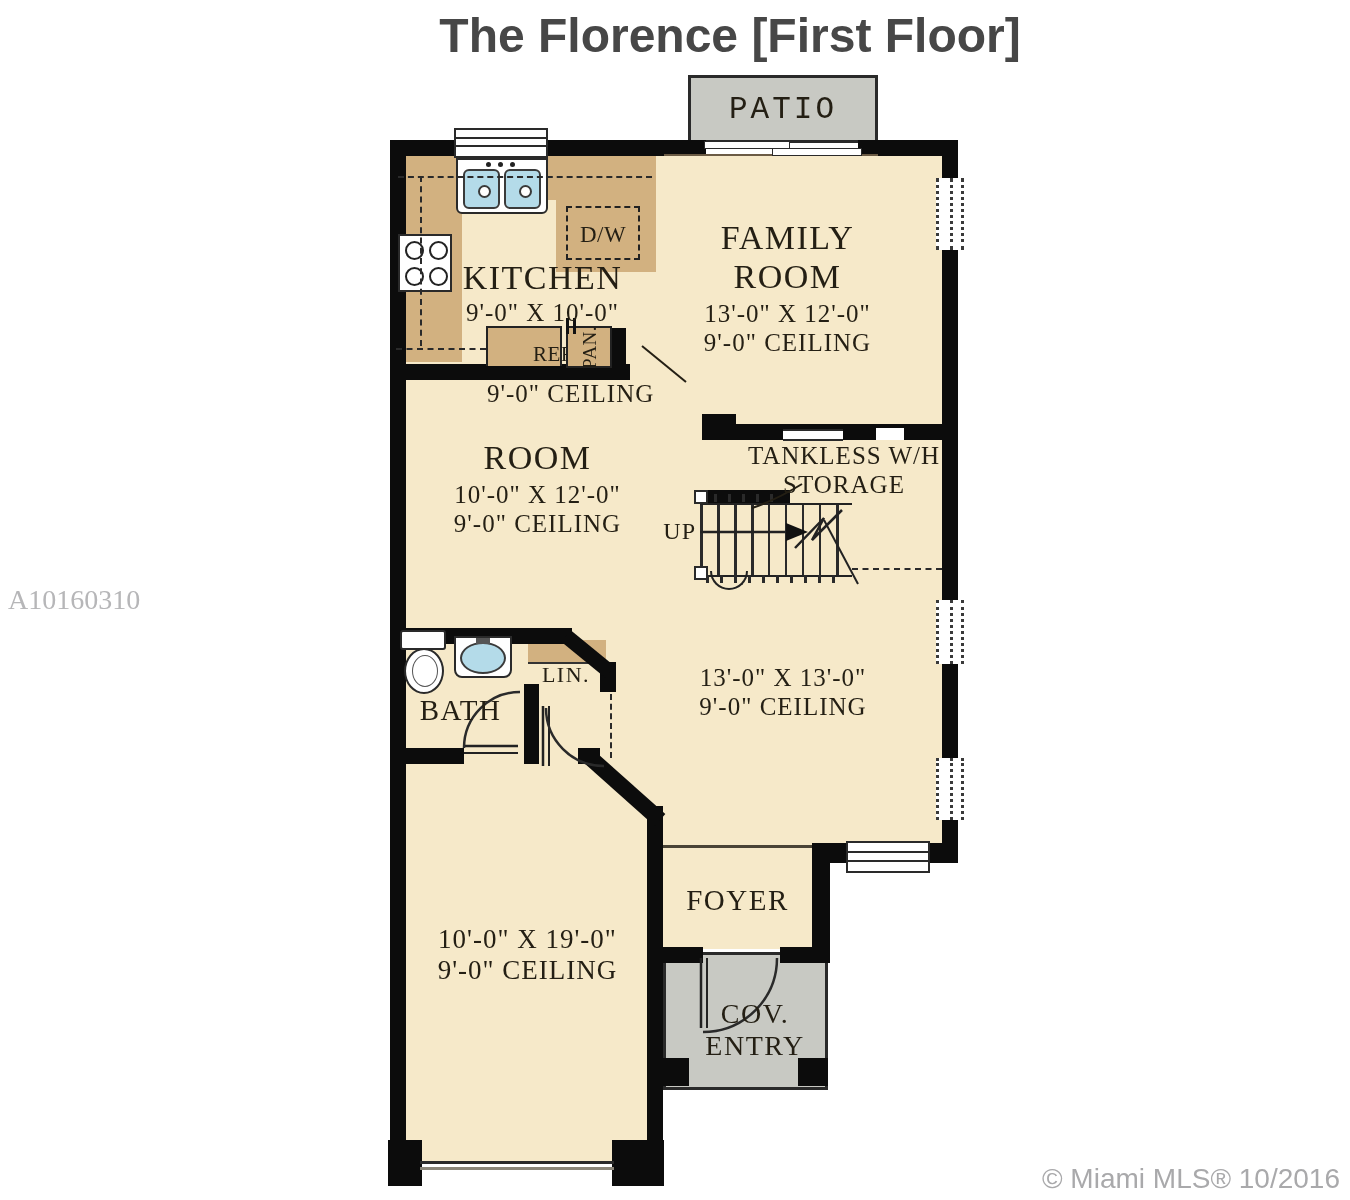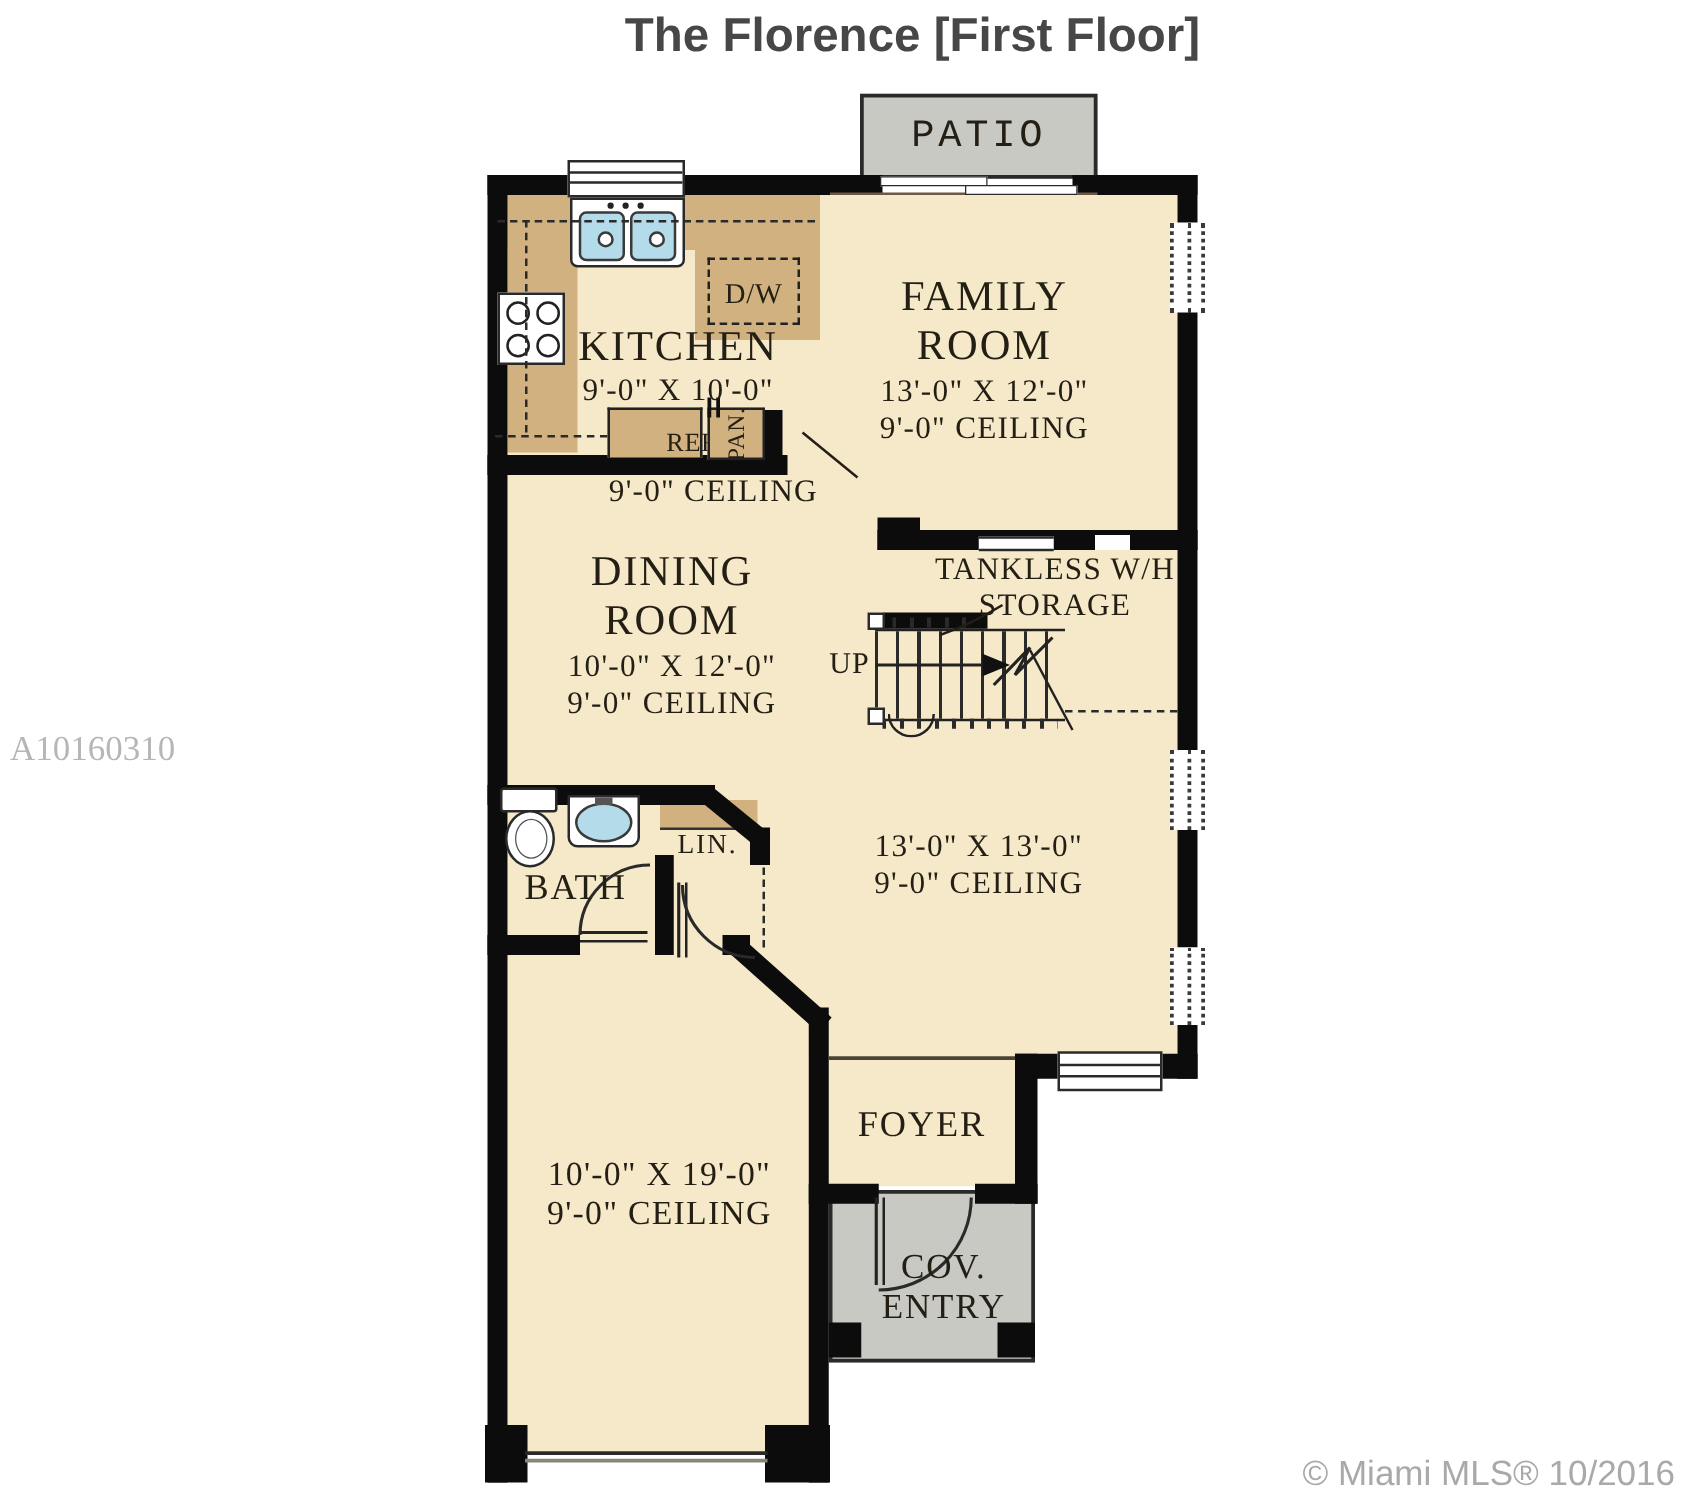--- a/index.html
+++ b/index.html
@@ -19,21 +19,21 @@
   .dashV{position:absolute;width:0;border-left:2.5px dashed #2a2a2a;}
   .whitebox{position:absolute;background:#fff;border:2px solid #2a2a2a;box-sizing:border-box;}
   .hline{position:absolute;left:0;right:0;height:0;border-top:2px solid #2a2a2a;}
   .win-v{position:absolute;background:#fff;border-left:3px dotted #3a3a3a;border-right:3px dotted #3a3a3a;box-sizing:border-box;}
   .win-v i{position:absolute;left:50%;top:0;bottom:0;width:0;border-left:3px dotted #3a3a3a;}
   .treads{position:absolute;border-top:2.5px solid #222;border-bottom:2.5px solid #222;
           background:repeating-linear-gradient(90deg,#2a2a2a 0 2.5px,transparent 2.5px 17px);}
   .ticks{position:absolute;background:repeating-linear-gradient(90deg,#2a2a2a 0 3px,transparent 3px 14px);}
   .halfcirc{position:absolute;border:2.5px solid #222;border-top:none;border-radius:0 0 40px 40px;box-sizing:border-box;}
   .rot{display:block;transform:rotate(-90deg);}
-  .title{position:absolute;font-family:"Liberation Sans",sans-serif;font-weight:700;font-size:38px;color:#474747;
+  .title{position:absolute;font-family:"Liberation Sans",sans-serif;font-weight:700;font-size:48px;color:#474747;
          text-align:center;letter-spacing:0px;}
   .wm{position:absolute;font-family:Liberation Serif, serif;font-size:28px;color:#b6b6b8;}
   .credit{position:absolute;font-family:"Liberation Sans",sans-serif;font-size:28px;color:#a9a9ab;text-align:right;}
   svg.overlay{position:absolute;left:0;top:0;pointer-events:none;}
 </style>
 </head>
 <body>
 
 <div class="canvas">
 
@@ -208,21 +208,20 @@
     <div class="dims">9'-0" CEILING</div>
   </div>
 
   <div class="label" style="left:440px;top:258px;width:205px;">
     <div class="big">KITCHEN</div>
     <div class="dims" style="margin-top:2px;">9'-0" X 10'-0"</div>
   </div>
   <div class="label dims" style="left:487px;top:380px;width:220px;text-align:left;">9'-0" CEILING</div>
 
   <div class="label" style="left:415px;top:438px;width:245px;">
-    <div class="big">DINING</div>
     <div class="big">ROOM</div>
     <div class="dims" style="margin-top:4px;">10'-0" X 12'-0"</div>
     <div class="dims">9'-0" CEILING</div>
   </div>
 
   <div class="label" style="left:738px;top:442px;width:212px;">
     <div class="dims" style="font-size:25px;">TANKLESS W/H</div>
     <div class="dims" style="font-size:25px;">STORAGE</div>
   </div>
 

